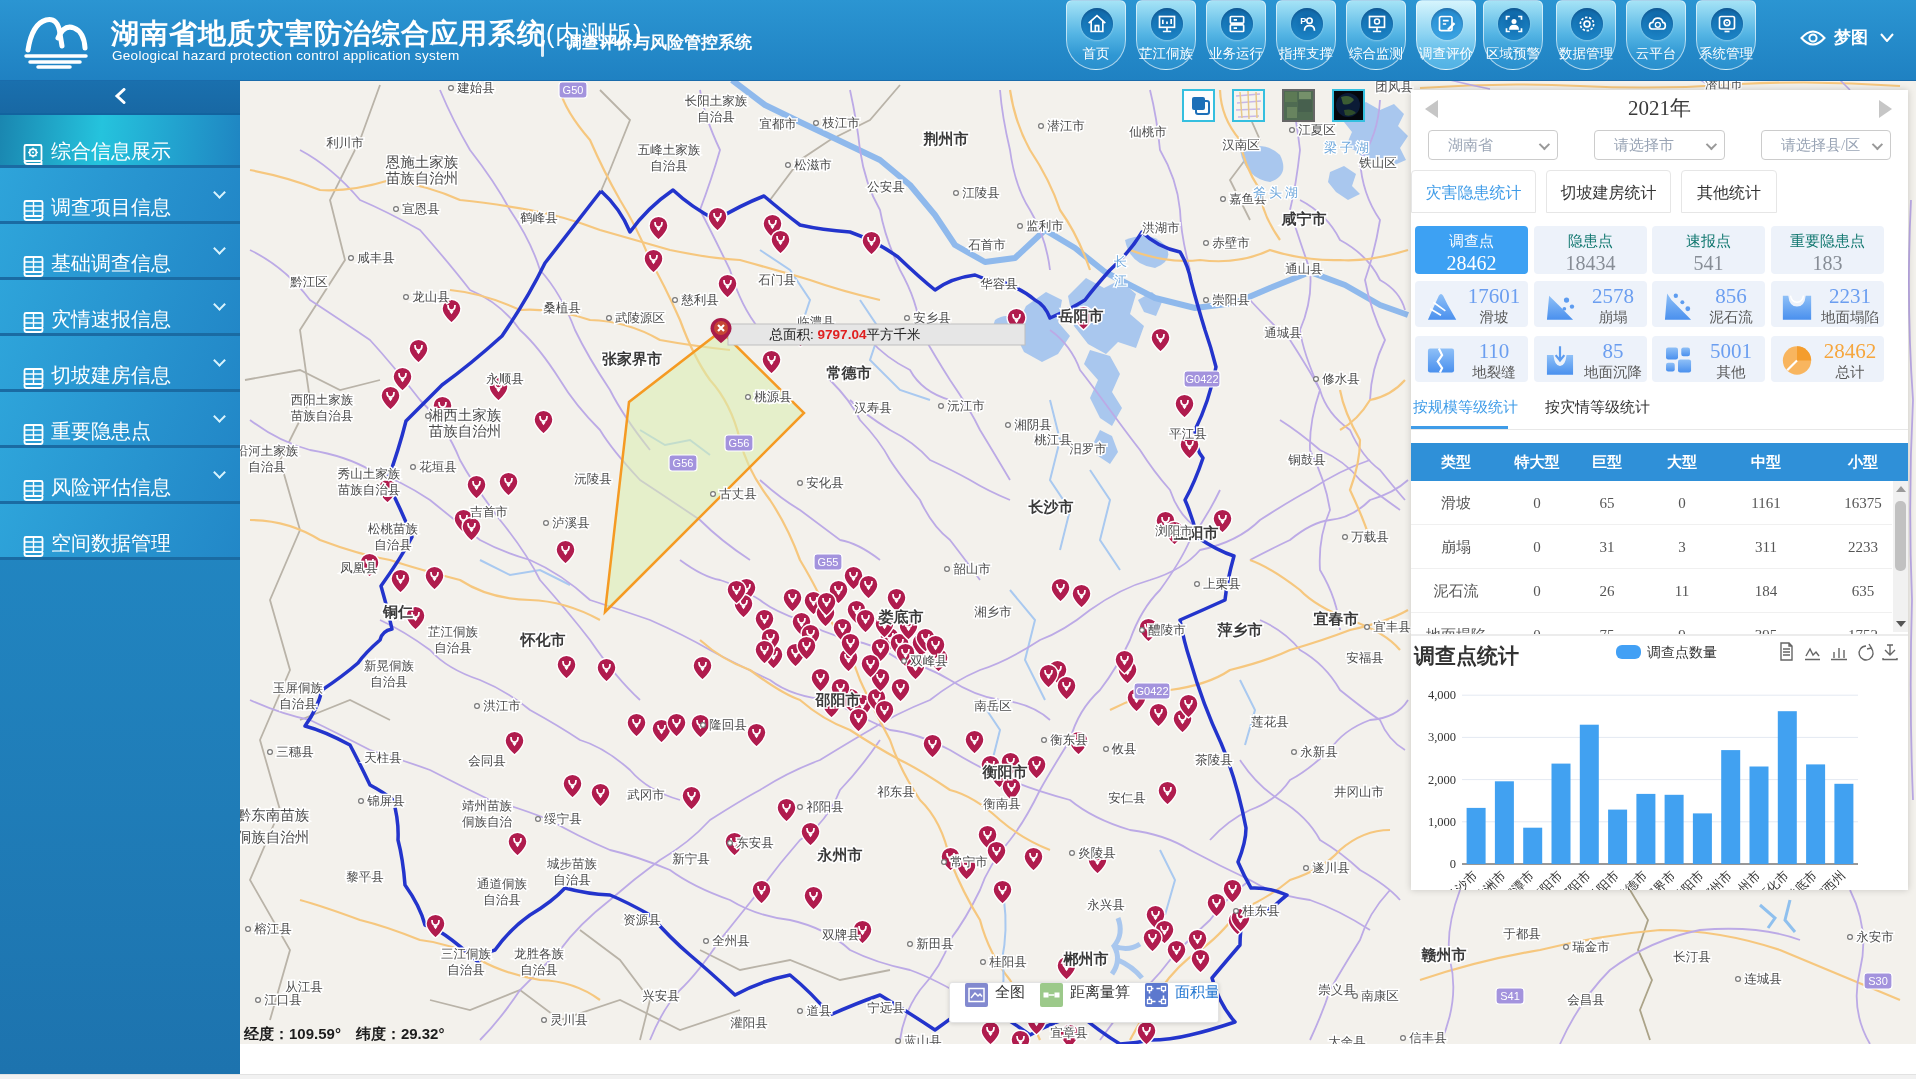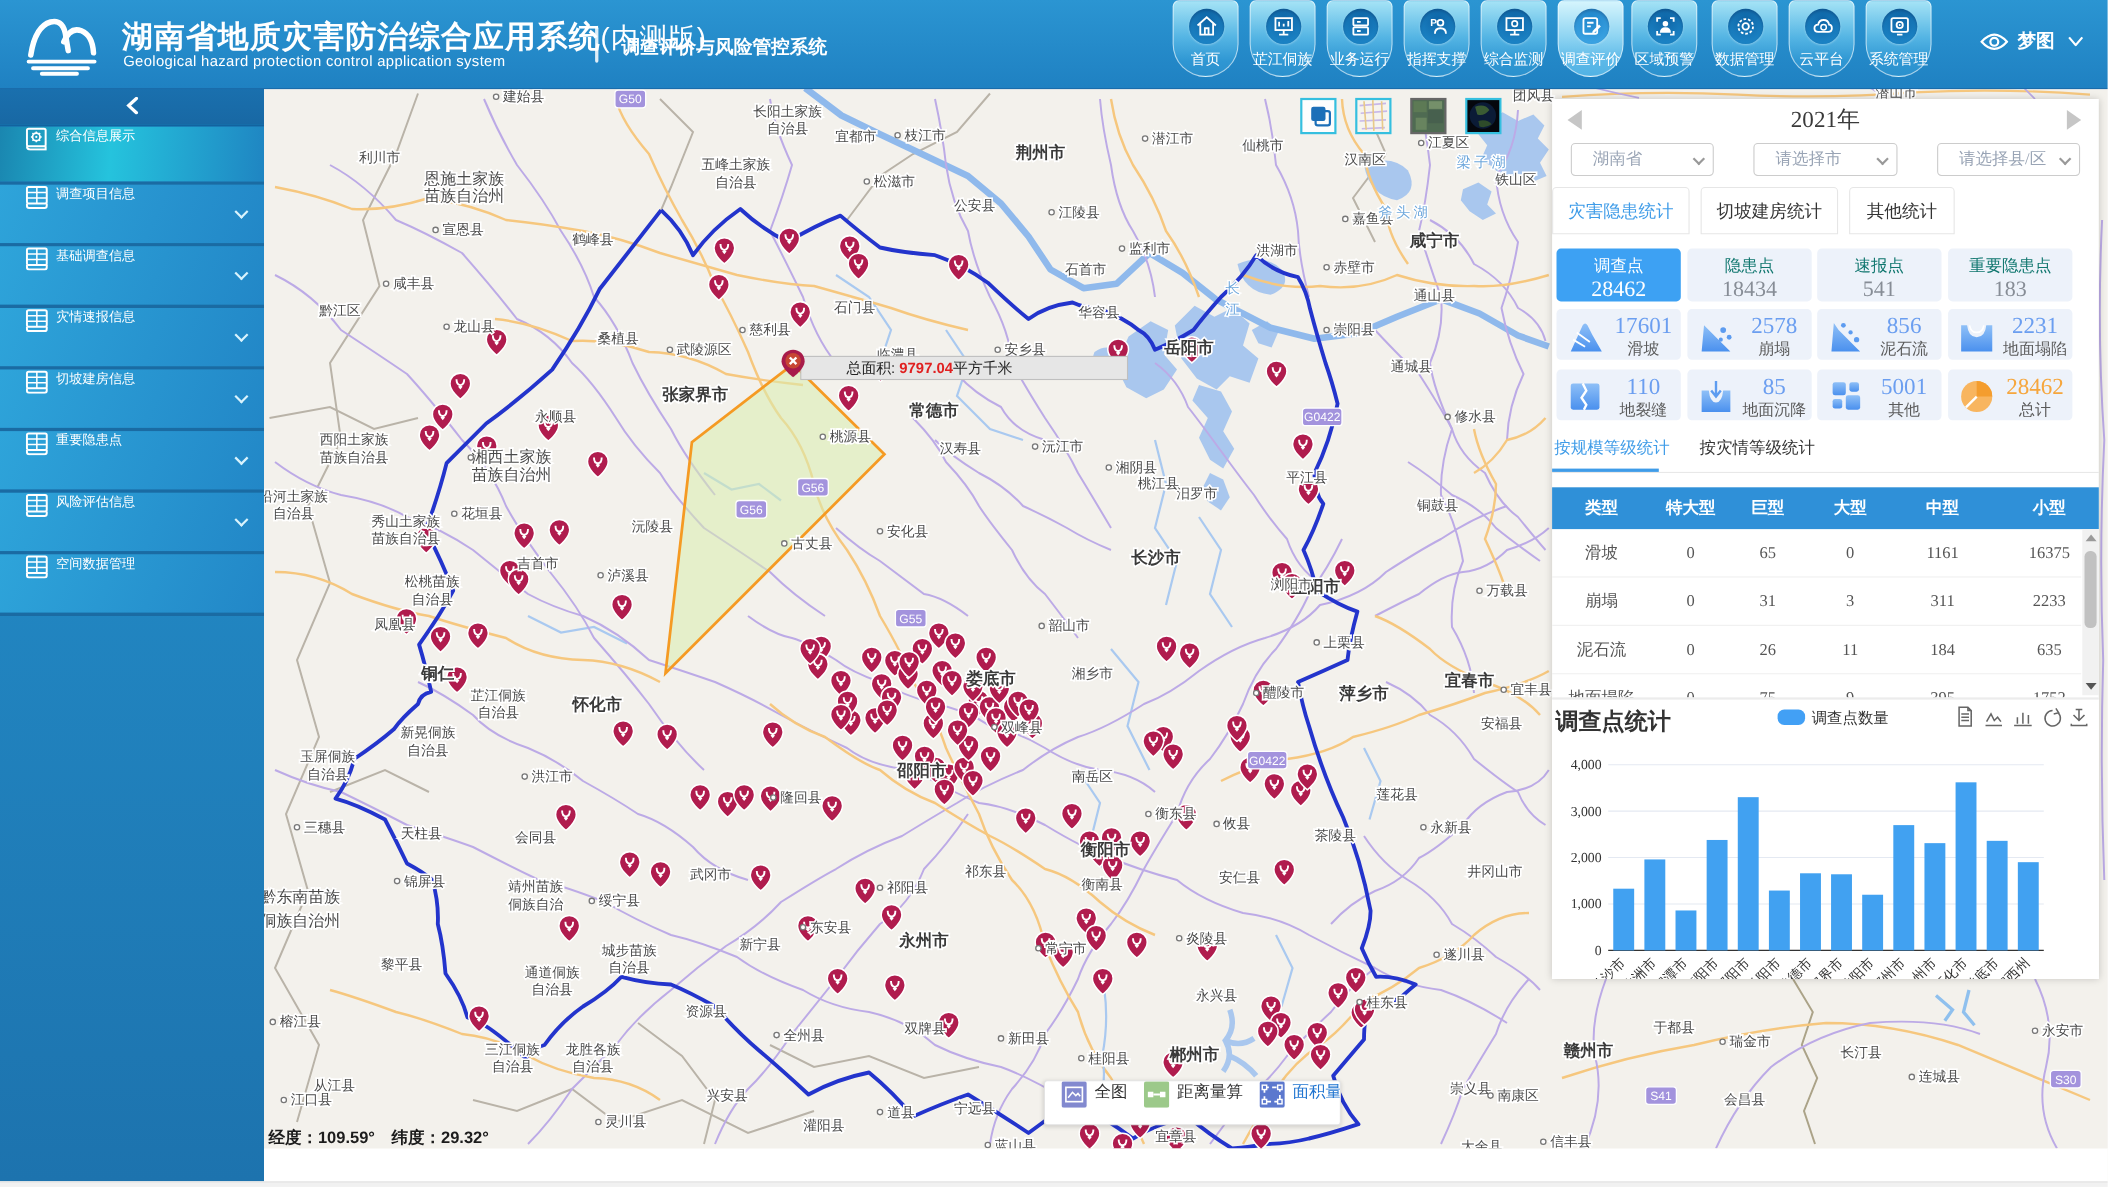--- a/index.html
+++ b/index.html
@@ -13,21 +13,21 @@
 #nav{position:absolute;left:1066px;top:0;height:80px}
 .cap{position:absolute;top:0;width:60px;height:70px;border:1px solid rgba(255,255,255,.6);border-radius:6px 6px 30px 30px;background:linear-gradient(180deg,#a5e3f6 0%,#55b5e4 48%,#2f97d3 80%,#2b90cd 100%)}
 .cap.act{background:linear-gradient(180deg,#d6f5fd 0%,#8ed4f2 48%,#5cb9e8 80%,#52b2e4 100%)}
 .cap .cir{position:absolute;left:14px;top:7px;width:32px;height:32px;border-radius:50%;background:radial-gradient(circle at 50% 30%,#0e65a6,#1b82c4 75%);box-shadow:inset 0 2px 3px rgba(0,0,40,.25), 0 1px 2px rgba(255,255,255,.35)}
 .cap.act .cir{background:radial-gradient(circle at 50% 30%,#1f86cc,#3aa2e2 75%)}
 .cap .lbl{position:absolute;left:0;top:44px;width:100%;text-align:center;font-size:13.5px;color:#fff;white-space:nowrap}
 .cap svg{position:absolute;left:20px;top:13px;width:20px;height:20px}
 #user{position:absolute;left:1800px;top:26px;color:#fff;font-size:17px;font-weight:bold;display:flex;align-items:center}
 #sidebar{position:absolute;left:0;top:80px;width:240px;height:994px;background:linear-gradient(180deg,#2595d1,#1d73ae);z-index:20}
 #collapse{height:33px;background:linear-gradient(180deg,#1a70ae,#1868a4);text-align:center;color:#fff;font-size:20px;font-weight:bold;line-height:30px}
-.mitem{position:relative;height:56px;border-bottom:3px solid #1a6ba3;background:linear-gradient(115deg,#2ea4da,#2287c7);color:#fff;font-size:12px;display:flex;align-items:flex-start}
+.mitem{position:relative;height:56px;border-bottom:3px solid #1a6ba3;background:linear-gradient(115deg,#2ea4da,#2287c7);color:#fff;font-size:20px;display:flex;align-items:flex-end}
 .mitem.first{height:55px;background:linear-gradient(95deg,#1a86b0 0%,#25c3dd 42%,#1f85c2 100%);border-top:2px solid #12639f}
 .mitem .mic{margin-left:23px;margin-right:7px;flex:0 0 auto}
 .mitem .chev{position:absolute;right:16px;top:50%;margin-top:-7px;width:9px;height:9px;border-right:2px solid #d9f3fd;border-bottom:2px solid #d9f3fd;transform:rotate(45deg)}
 #maparea{position:absolute;left:240px;top:80px;width:1676px;height:964px;background:#f3f1ec;z-index:1;overflow:hidden}
 #coords{position:absolute;left:4px;top:945px;font-size:15px;font-weight:bold;color:#1c1c1c;z-index:5}
 #mtools{position:absolute;left:709px;top:902px;width:270px;height:41px;background:#fff;border:1px solid #e3e3e3;border-radius:3px;box-shadow:0 1px 4px rgba(0,0,0,.15);z-index:5;display:flex;align-items:flex-start;font-size:15px;color:#333;white-space:nowrap;overflow:hidden}
 #mtools .ti{margin:0 7px 0 15px;flex:0 0 auto}
 #bstrip{position:absolute;left:0;top:1074px;width:1916px;height:5px;background:#f1f1f1;border-top:1px solid #e2e2e2;z-index:40}
 #panel{position:absolute;left:1411px;top:90px;width:497px;height:800px;background:#fff;z-index:10;box-shadow:0 0 7px rgba(0,0,0,.18);font-family:Liberation Serif, serif}
 #yrow{position:absolute;left:0;top:0;width:100%;height:38px}

